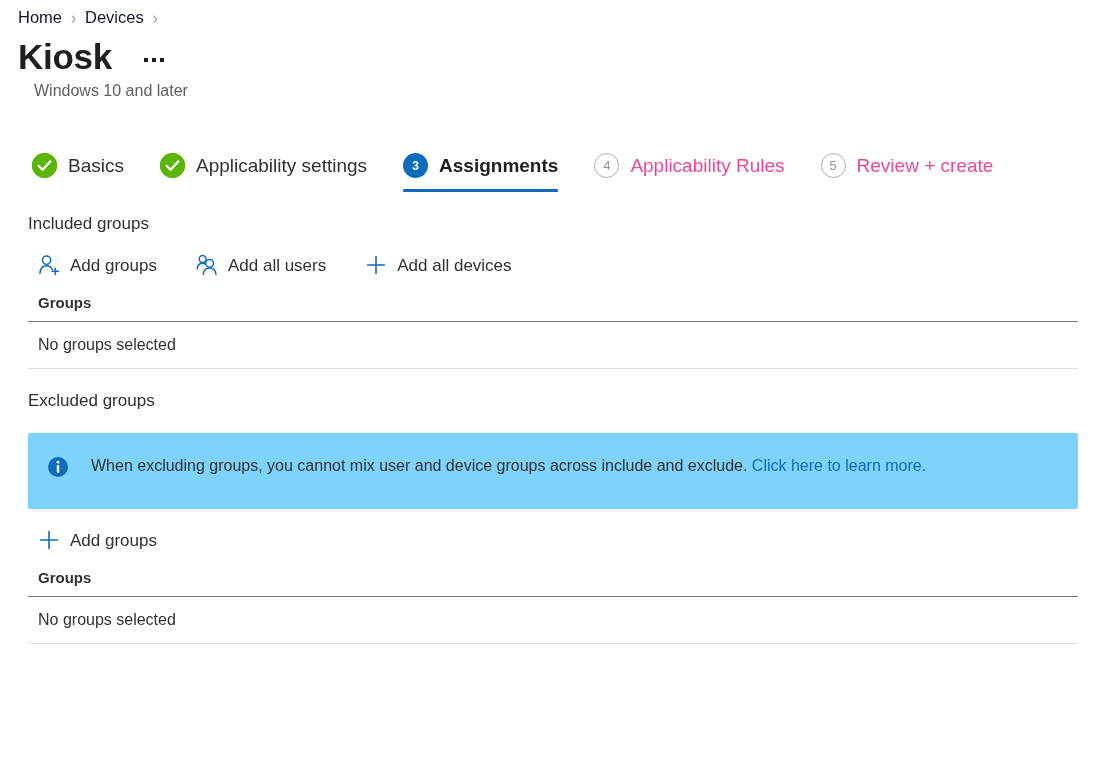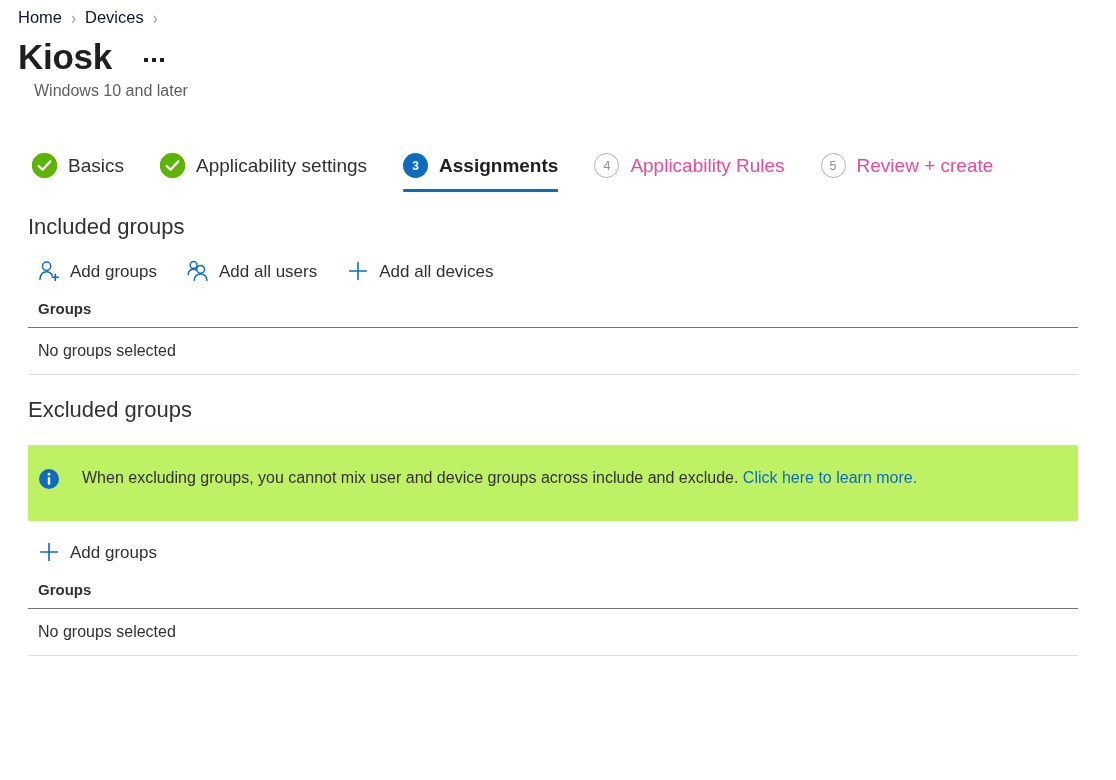--- a/index.html
+++ b/index.html
@@ -131,32 +131,32 @@
     color: #919191;
     font-weight: 400;
     font-size: 12.5px;
   }
   .check-svg { width: 25px; height: 25px; display: block; }
 
   
   .content { padding: 0 0 0 28px; }
 
   .section-heading {
-    font-size: 22px;
+    font-size: 17px;
     color: #323130;
     margin: 22px 0 0 0;
     font-weight: 400;
   }
 
   .cmdbar {
     display: flex;
     align-items: center;
     margin-top: 14px;
     padding-left: 10px;
-    gap: 0;
+    gap: 9px;
   }
   .cmd {
     display: flex;
     align-items: center;
     gap: 10px;
     padding: 6px 16px 6px 0;
     margin-right: 14px;
     cursor: pointer;
     background: none;
     border: none;
@@ -182,25 +182,25 @@
     border-bottom: 1px solid #e1dfdd;
     padding: 14px 0 14px 10px;
     font-size: 16px;
     color: #323130;
   }
 
   
   .infobar {
     width: 1050px;
     margin-top: 22px;
-    background: #bef264;
+    background: #7dd3fc;
     border-radius: 2px;
     display: flex;
     align-items: flex-start;
-    padding: 22px 20px 22px 10px;
+    padding: 22px 20px 22px 19px;
     min-height: 76px;
   }
   .info-icon { width: 22px; height: 22px; flex: 0 0 22px; margin-top: 1px; }
   .info-text {
     margin-left: 22px;
     font-size: 16px;
     color: #323130;
     line-height: 1.35;
   }
   .info-link {

